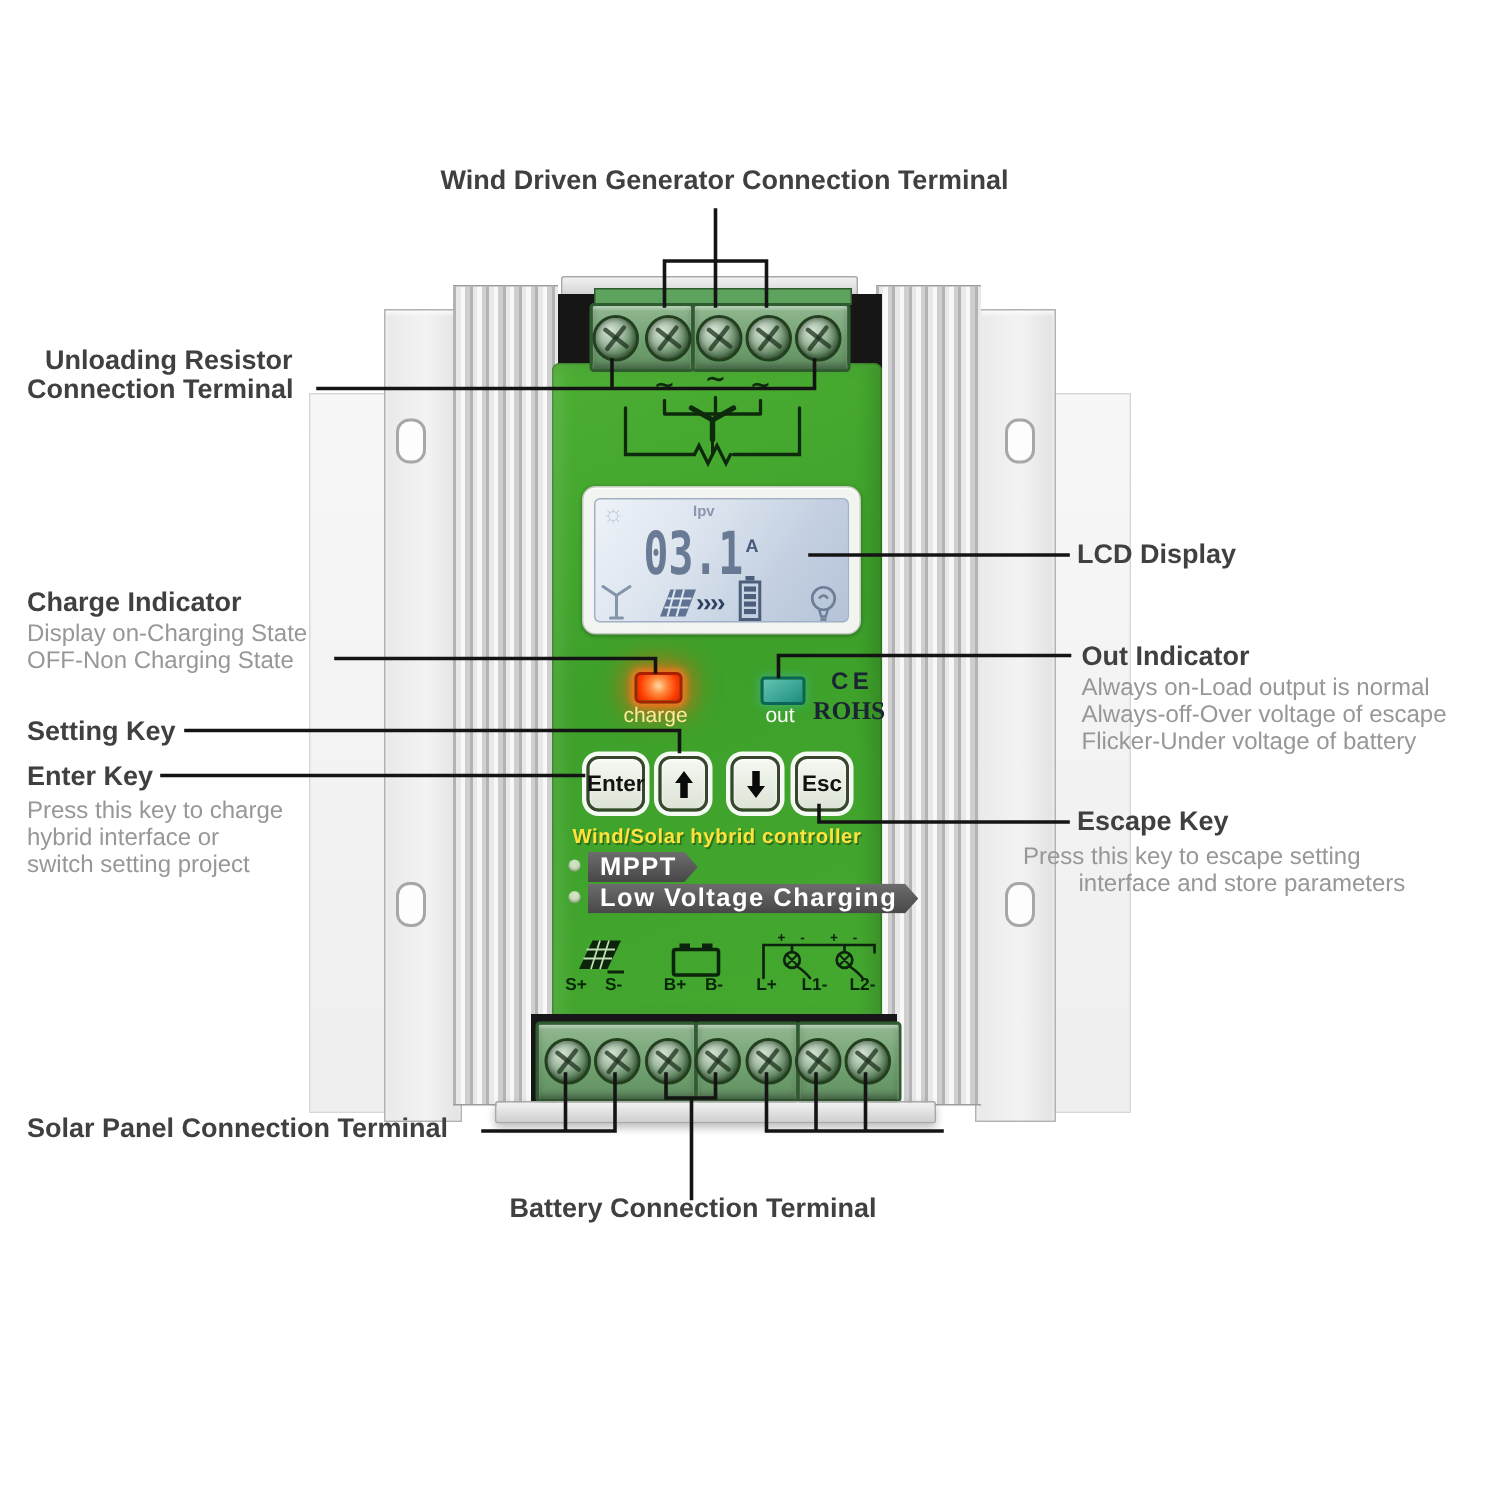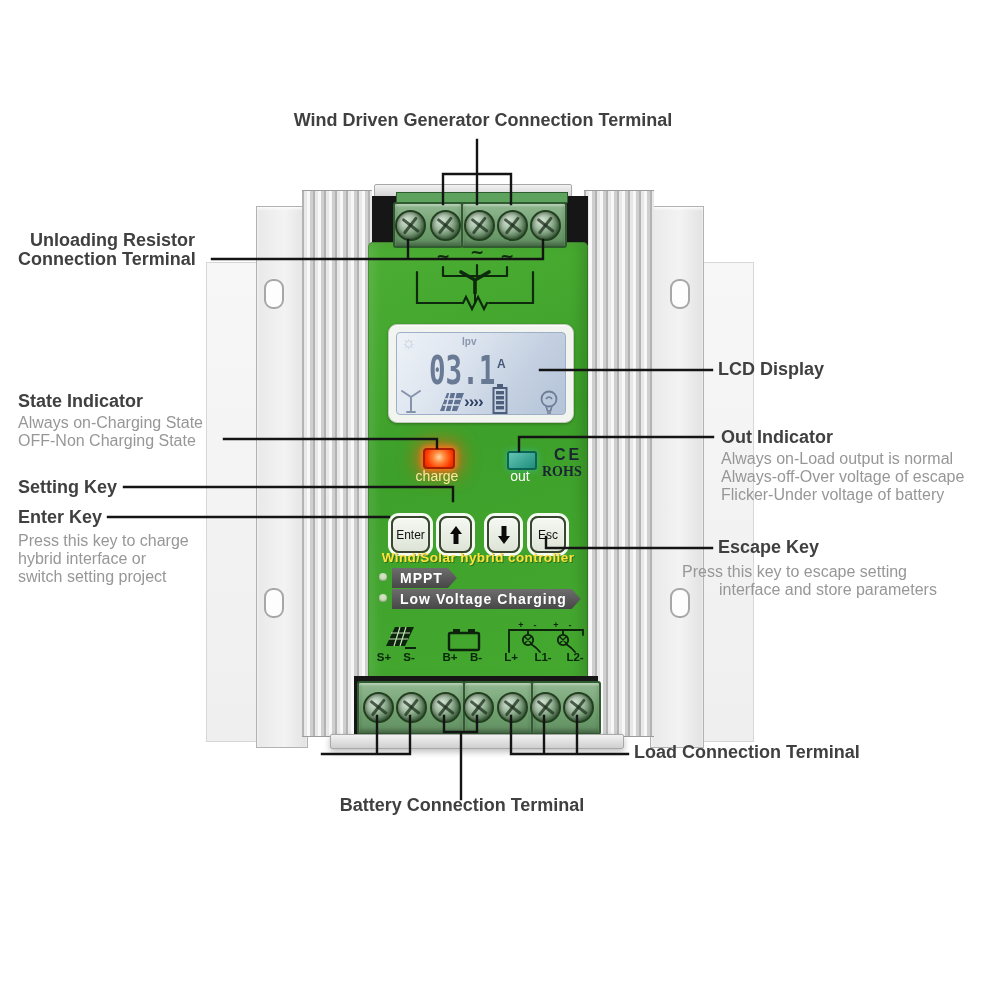--- a/index.html
+++ b/index.html
@@ -56,35 +56,35 @@
   
   .led-charge{position:absolute;width:28px;height:17px;border-radius:4px;border:2px solid #a82000;
      background:radial-gradient(circle at 50% 42%,#ffd9a8 0%,#ff8a3c 32%,#ff3c00 72%,#df2400 100%);
      box-shadow:0 0 18px 6px rgba(255,90,10,.75),0 0 5px 2px rgba(255,150,60,.9);}
   .led-out{position:absolute;width:26px;height:15px;border-radius:3px;border:2px solid #0c6456;
      background:linear-gradient(145deg,#63c4b4,#1f8e7d);box-shadow:0 0 6px 1px rgba(60,190,170,.5);}
   .led-label{position:absolute;transform:translateX(-50%);font-size:14px;}
   .charge-label{color:#ffe9a0;}
   .out-label{color:#ffffff;}
   .ce-mark{position:absolute;font-size:16px;font-weight:bold;letter-spacing:3px;color:#1b2433;}
-  .rohs{position:absolute;font-family:"Liberation Serif",serif;font-weight:bold;font-size:14px;color:#1b2433;}
+  .rohs{position:absolute;font-family:"Liberation Serif",serif;font-weight:bold;font-size:17px;color:#1b2433;}
 
   
   .key{position:absolute;height:33px;background:linear-gradient(180deg,#f5f8f2,#dde4d6);
        border:2px solid #39452f;border-radius:8px;box-shadow:0 0 0 3px rgba(255,255,255,.95),inset 0 1px 2px #fff;
        display:flex;align-items:center;justify-content:center;
-       font-size:12px;font-weight:normal;color:#111;margin-top:12px;}
+       font-size:15px;font-weight:bold;color:#111;}
 
   
   .device-title{position:absolute;width:220px;text-align:center;font-size:13.5px;font-weight:bold;
      color:#ffe23a;letter-spacing:.4px;white-space:nowrap;text-shadow:1px 1px 0 rgba(30,70,15,.55);}
   .feature-dot{position:absolute;width:8px;height:8px;border-radius:50%;background:#cfe3c0;
      box-shadow:inset 0 -1px 2px rgba(0,0,0,.35);}
   .feature-badge{position:absolute;height:20px;display:inline-flex;align-items:center;
-     background:linear-gradient(180deg,#6d6d6d,#474747);color:#fff;font-weight:bold;font-size:14px;
+     background:linear-gradient(180deg,#6d6d6d,#474747);color:#fff;font-weight:bold;font-size:17px;
      letter-spacing:1px;padding:0 14px 0 8px;white-space:nowrap;
      clip-path:polygon(0 0,calc(100% - 9px) 0,100% 50%,calc(100% - 9px) 100%,0 100%);}
   .term-label{position:absolute;transform:translateX(-50%);font-size:11.5px;font-weight:bold;color:#072607;}
 
   
   .co-title{position:absolute;font-size:18px;font-weight:bold;color:#404040;white-space:nowrap;line-height:19px;}
   .co-sub{position:absolute;font-size:16px;color:#979797;white-space:nowrap;line-height:18px;}
   .co-center{transform:translateX(-50%);}
   svg.lines{position:absolute;left:0;top:0;z-index:30;pointer-events:none;}
   .schem-text{font:bold 17px "DejaVu Sans",sans-serif;fill:#0e2a0c;}
@@ -252,36 +252,36 @@
     </g>
   </svg>
 
   <div class="co-title co-center" style="left:483px;top:111px;">Wind Driven Generator Connection Terminal</div>
 
   <div class="co-title" style="left:18px;top:231px;margin-left:12px;">Unloading Resistor</div>
   <div class="co-title" style="left:18px;top:250px;">Connection Terminal</div>
 
   <div class="co-title" style="left:718px;top:360px;">LCD Display</div>
 
-  <div class="co-title" style="left:18px;top:392px;">State Indicator</div>
-  <div class="co-sub" style="left:18px;top:414px;">Always on-Charging State</div>
+  <div class="co-title" style="left:18px;top:392px;">Charge Indicator</div>
+  <div class="co-sub" style="left:18px;top:414px;">Display on-Charging State</div>
   <div class="co-sub" style="left:18px;top:432px;">OFF-Non Charging State</div>
 
   <div class="co-title" style="left:721px;top:428px;">Out Indicator</div>
   <div class="co-sub" style="left:721px;top:450px;">Always on-Load output is normal</div>
   <div class="co-sub" style="left:721px;top:468px;">Always-off-Over voltage of escape</div>
   <div class="co-sub" style="left:721px;top:486px;">Flicker-Under voltage of battery</div>
 
   <div class="co-title" style="left:18px;top:478px;">Setting Key</div>
 
   <div class="co-title" style="left:18px;top:508px;">Enter Key</div>
   <div class="co-sub" style="left:18px;top:532px;">Press this key to charge</div>
   <div class="co-sub" style="left:18px;top:550px;">hybrid interface or</div>
   <div class="co-sub" style="left:18px;top:568px;">switch setting project</div>
 
   <div class="co-title" style="left:718px;top:538px;">Escape Key</div>
   <div class="co-sub" style="left:682px;top:563px;">Press this key to escape setting</div>
   <div class="co-sub" style="left:719px;top:581px;">interface and store parameters</div>
 
-  <div class="co-title" style="left:634px;top:743px;">Load Connection Terminal</div>
+  <div class="co-title" style="left:18px;top:743px;">Solar Panel Connection Terminal</div>
   <div class="co-title co-center" style="left:462px;top:760px;margin-top:36px;">Battery Connection Terminal</div>
 
 </div>
 
 </body></html>

